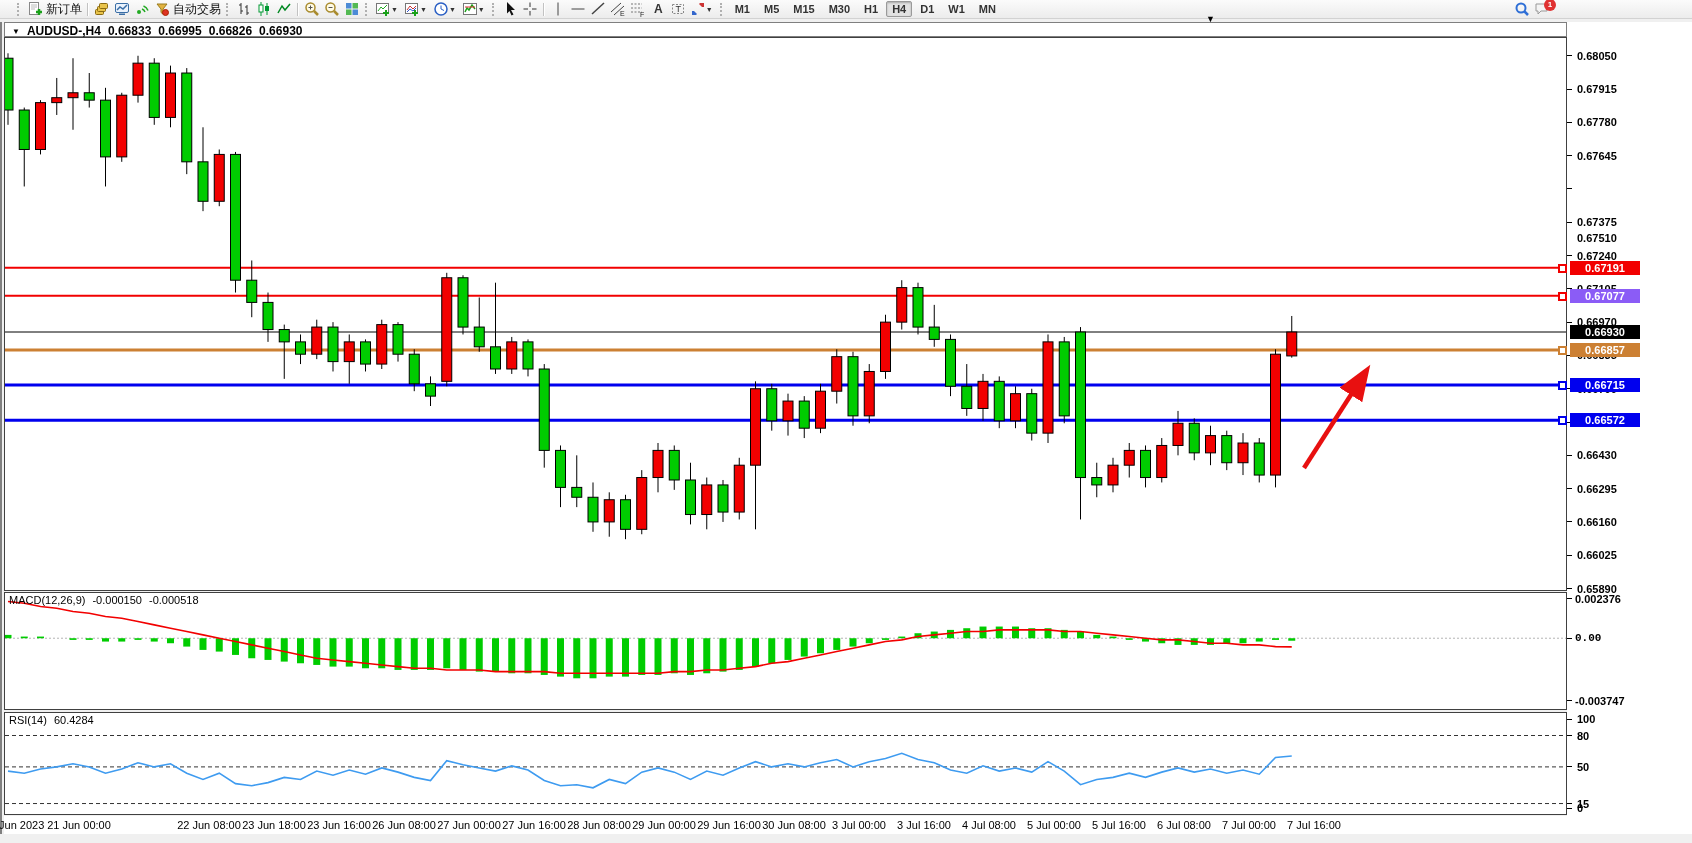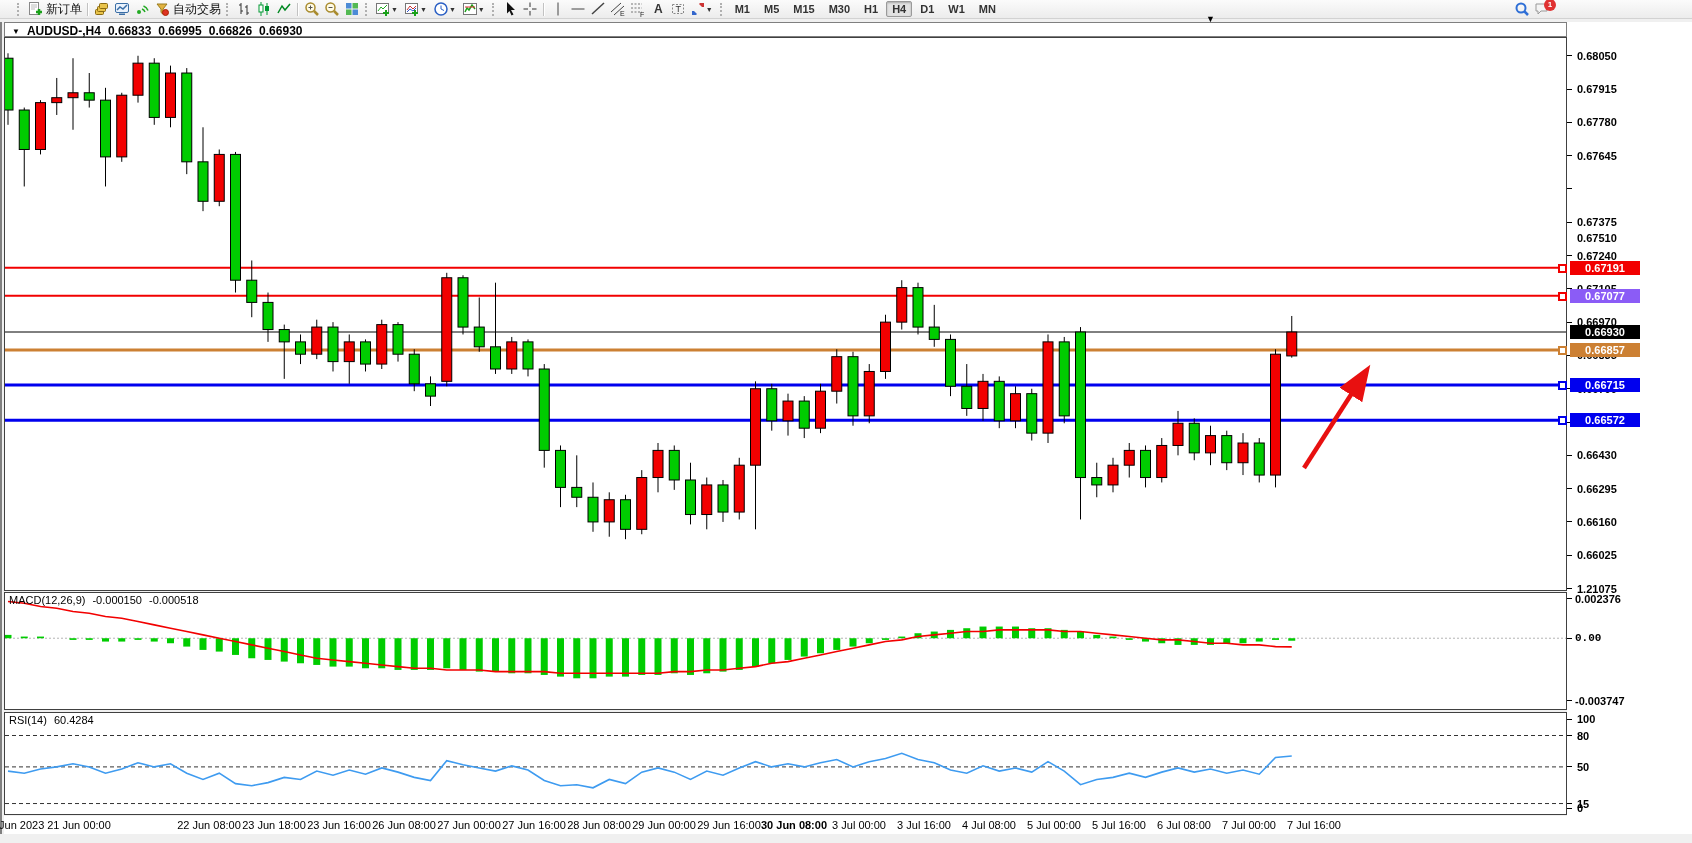--- a/index.html
+++ b/index.html
@@ -581,21 +581,21 @@
       <div class="axis-tick" style="left: 1577px; top: 415.032px;">0.66565</div>
       <div class="axis-dash" style="left: 1567px; top: 454.83px;"></div>
       <div class="axis-tick" style="left: 1577px; top: 448.33px;">0.66430</div>
       <div class="axis-dash" style="left: 1567px; top: 488.127px;"></div>
       <div class="axis-tick" style="left: 1577px; top: 481.627px;">0.66295</div>
       <div class="axis-dash" style="left: 1567px; top: 521.425px;"></div>
       <div class="axis-tick" style="left: 1577px; top: 514.925px;">0.66160</div>
       <div class="axis-dash" style="left: 1567px; top: 554.723px;"></div>
       <div class="axis-tick" style="left: 1577px; top: 548.223px;">0.66025</div>
       <div class="axis-dash" style="left: 1567px; top: 588.02px;"></div>
-      <div class="axis-tick" style="left: 1577px; top: 581.52px;">1.21075</div>
+      <div class="axis-tick" style="left: 1577px; top: 581.52px;">0.65890</div>
       <div class="axis-dash" style="left: 1567px; top: 598.075px;"></div>
       <div class="axis-tick" style="left: 1575px; top: 591.575px;">0.002376</div>
       <div class="axis-dash" style="left: 1567px; top: 637.732px;"></div>
       <div class="axis-tick" style="left: 1575px; top: 631.232px; font-family: Liberation Mono, monospace;">0.00</div>
       <div class="axis-dash" style="left: 1567px; top: 700.272px;"></div>
       <div class="axis-tick" style="left: 1575px; top: 693.772px;">-0.003747</div>
       <div class="axis-dash" style="left: 1567px; top: 718.5px;"></div>
       <div class="axis-tick" style="left: 1577px; top: 712px;">100</div>
       <div class="axis-dash" style="left: 1567px; top: 735.003px;"></div>
       <div class="axis-tick" style="left: 1577px; top: 728.503px;">80</div>
@@ -623,21 +623,21 @@
       <div class="tlabel" style="left: 144px; margin-top: 26px;">21 Jun 16:00</div>
       <div class="tlabel" style="left: 209px;">22 Jun 08:00</div>
       <div class="tlabel" style="left: 274px;">23 Jun 18:00</div>
       <div class="tlabel" style="left: 339px;">23 Jun 16:00</div>
       <div class="tlabel" style="left: 404px;">26 Jun 08:00</div>
       <div class="tlabel" style="left: 469px;">27 Jun 00:00</div>
       <div class="tlabel" style="left: 534px;">27 Jun 16:00</div>
       <div class="tlabel" style="left: 599px;">28 Jun 08:00</div>
       <div class="tlabel" style="left: 664px;">29 Jun 00:00</div>
       <div class="tlabel" style="left: 729px;">29 Jun 16:00</div>
-      <div class="tlabel" style="left: 794px; font-weight: bold;">30 Jun 08:00</div>
+      <div class="tlabel" style="left: 794px;">30 Jun 08:00</div>
       <div class="tlabel" style="left: 859px;">3 Jul 00:00</div>
       <div class="tlabel" style="left: 924px;">3 Jul 16:00</div>
       <div class="tlabel" style="left: 989px;">4 Jul 08:00</div>
       <div class="tlabel" style="left: 1054px;">5 Jul 00:00</div>
       <div class="tlabel" style="left: 1119px;">5 Jul 16:00</div>
       <div class="tlabel" style="left: 1184px;">6 Jul 08:00</div>
       <div class="tlabel" style="left: 1249px;">7 Jul 00:00</div>
       <div class="tlabel" style="left: 1314px;">7 Jul 16:00</div>
     </div>
 </div>

